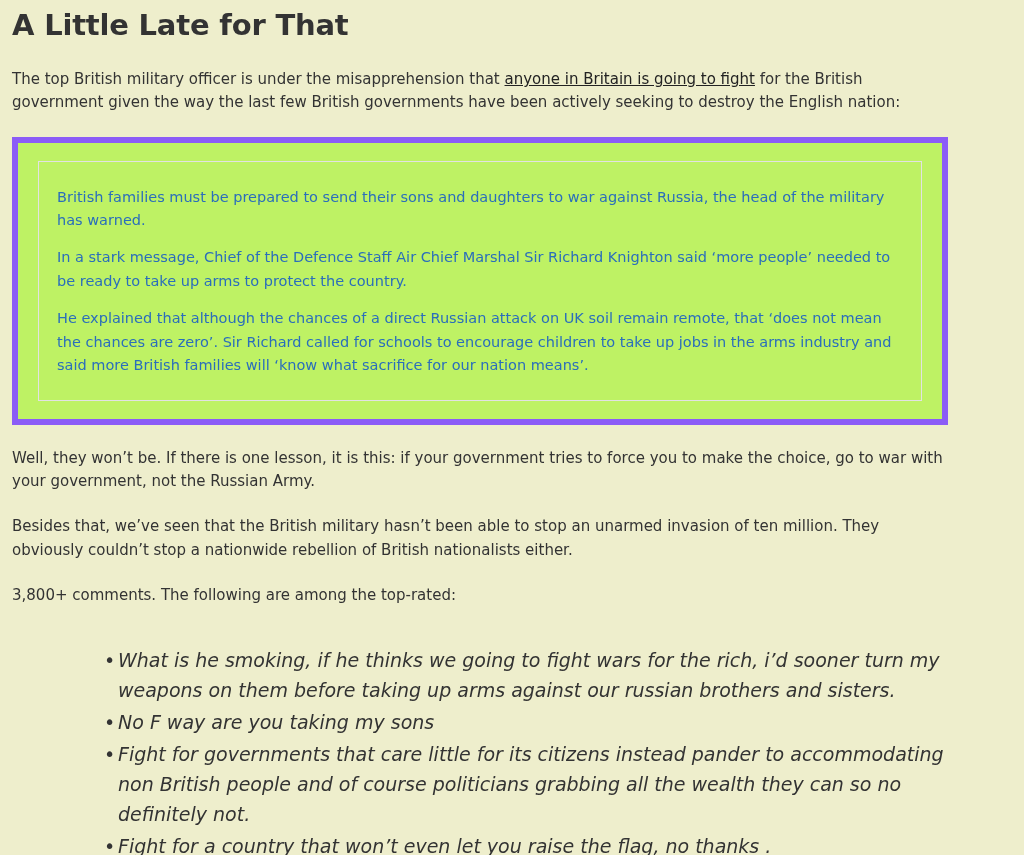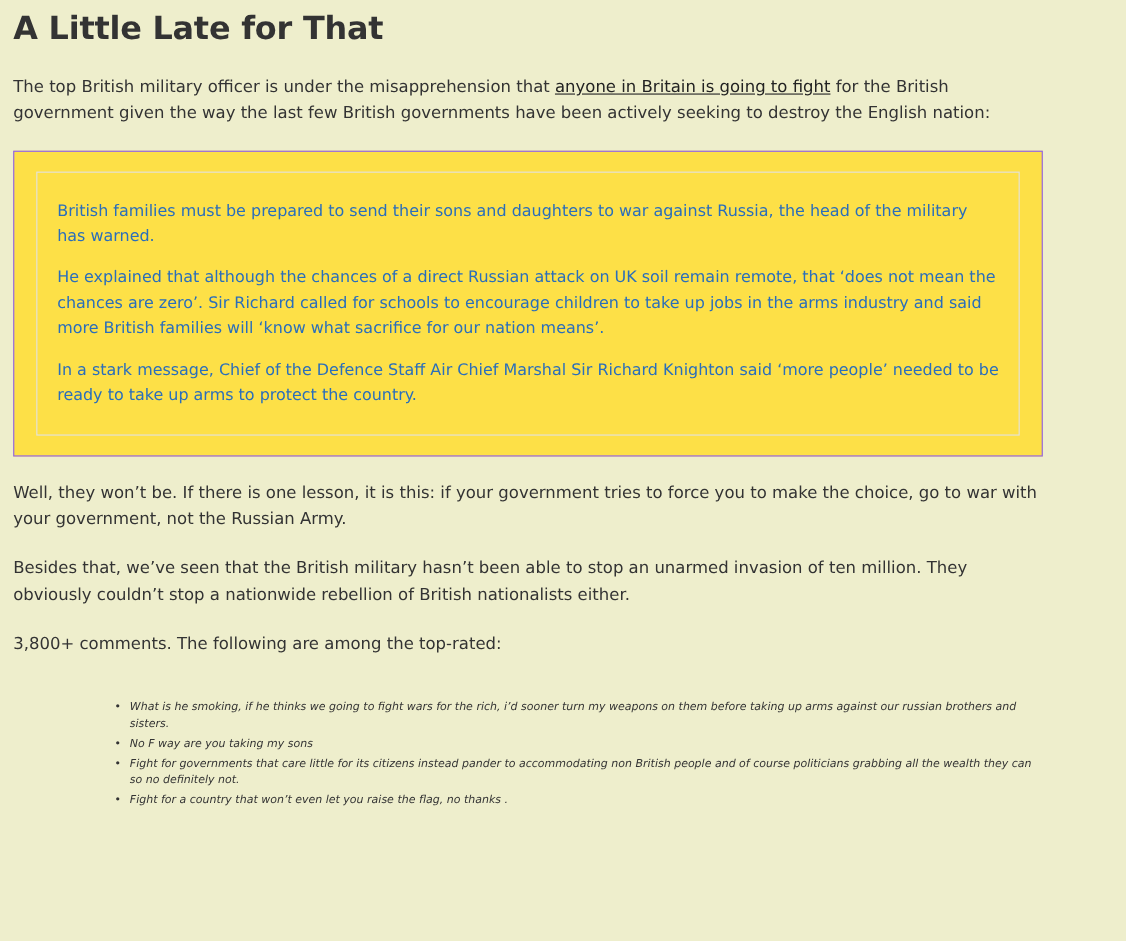--- a/index.html
+++ b/index.html
@@ -35,22 +35,22 @@
   }
   p.body-text:last-child {
     margin-bottom: 0;
   }
   a.inline-link {
     color: #222222;
     text-decoration: underline;
     text-align: right;
   }
   .quote-outer {
-    background: #fde047;
-    border: 1px solid #8b5cf6;
+    background: #bef264;
+    border: 6px solid #8b5cf6;
     padding: 18px 20px;
     margin: 0 0 22px 0;
     box-sizing: border-box;
   }
   .quote-inner {
     border: 1px solid #e2e2e2;
     padding: 14px 18px 18px 18px;
     box-sizing: border-box;
   }
   .quote-inner p {
@@ -63,21 +63,21 @@
     margin-bottom: 4px;
   }
   ul.comment-list {
     margin: 0;
     padding-left: 92px;
     list-style: none;
   }
   ul.comment-list li {
     position: relative;
     font-style: italic;
-    font-size: 10px;
+    font-size: 19px;
     line-height: 1.58;
     color: #333333;
     margin-bottom: 2px;
     padding-left: 14px;
   }
   ul.comment-list li::before {
     content: "\2022";
     position: absolute;
     left: 0;
     top: 0;
@@ -91,22 +91,22 @@
 
 <div class="page">
 
   <h1 class="title">A Little Late for That</h1>
 
   <p class="body-text"><span>The top British military officer is under the misapprehension that </span><a class="inline-link" href="#">anyone in Britain is going to fight</a><span> for the British government given the way the last few British governments have been actively seeking to destroy the English nation:</span></p>
 
   <div class="quote-outer">
     <div class="quote-inner">
       <p>British families must be prepared to send their sons and daughters to war against Russia, the head of the military has warned.</p>
+      <p>In a stark message, Chief of the Defence Staff Air Chief Marshal Sir Richard Knighton said ‘more people’ needed to be ready to take up arms to protect the country.</p>
       <p>He explained that although the chances of a direct Russian attack on UK soil remain remote, that ‘does not mean the chances are zero’. Sir Richard called for schools to encourage children to take up jobs in the arms industry and said more British families will ‘know what sacrifice for our nation means’.</p>
-      <p>In a stark message, Chief of the Defence Staff Air Chief Marshal Sir Richard Knighton said ‘more people’ needed to be ready to take up arms to protect the country.</p>
     </div>
   </div>
 
   <p class="body-text">Well, they won’t be. If there is one lesson, it is this: if your government tries to force you to make the choice, go to war with your government, not the Russian Army.</p>
   <p class="body-text">Besides that, we’ve seen that the British military hasn’t been able to stop an unarmed invasion of ten million. They obviously couldn’t stop a nationwide rebellion of British nationalists either.</p>
   <p class="body-text">3,800+ comments. The following are among the top-rated:</p>
 
   <div class="spacer-16"></div>
 
   <ul class="comment-list">

